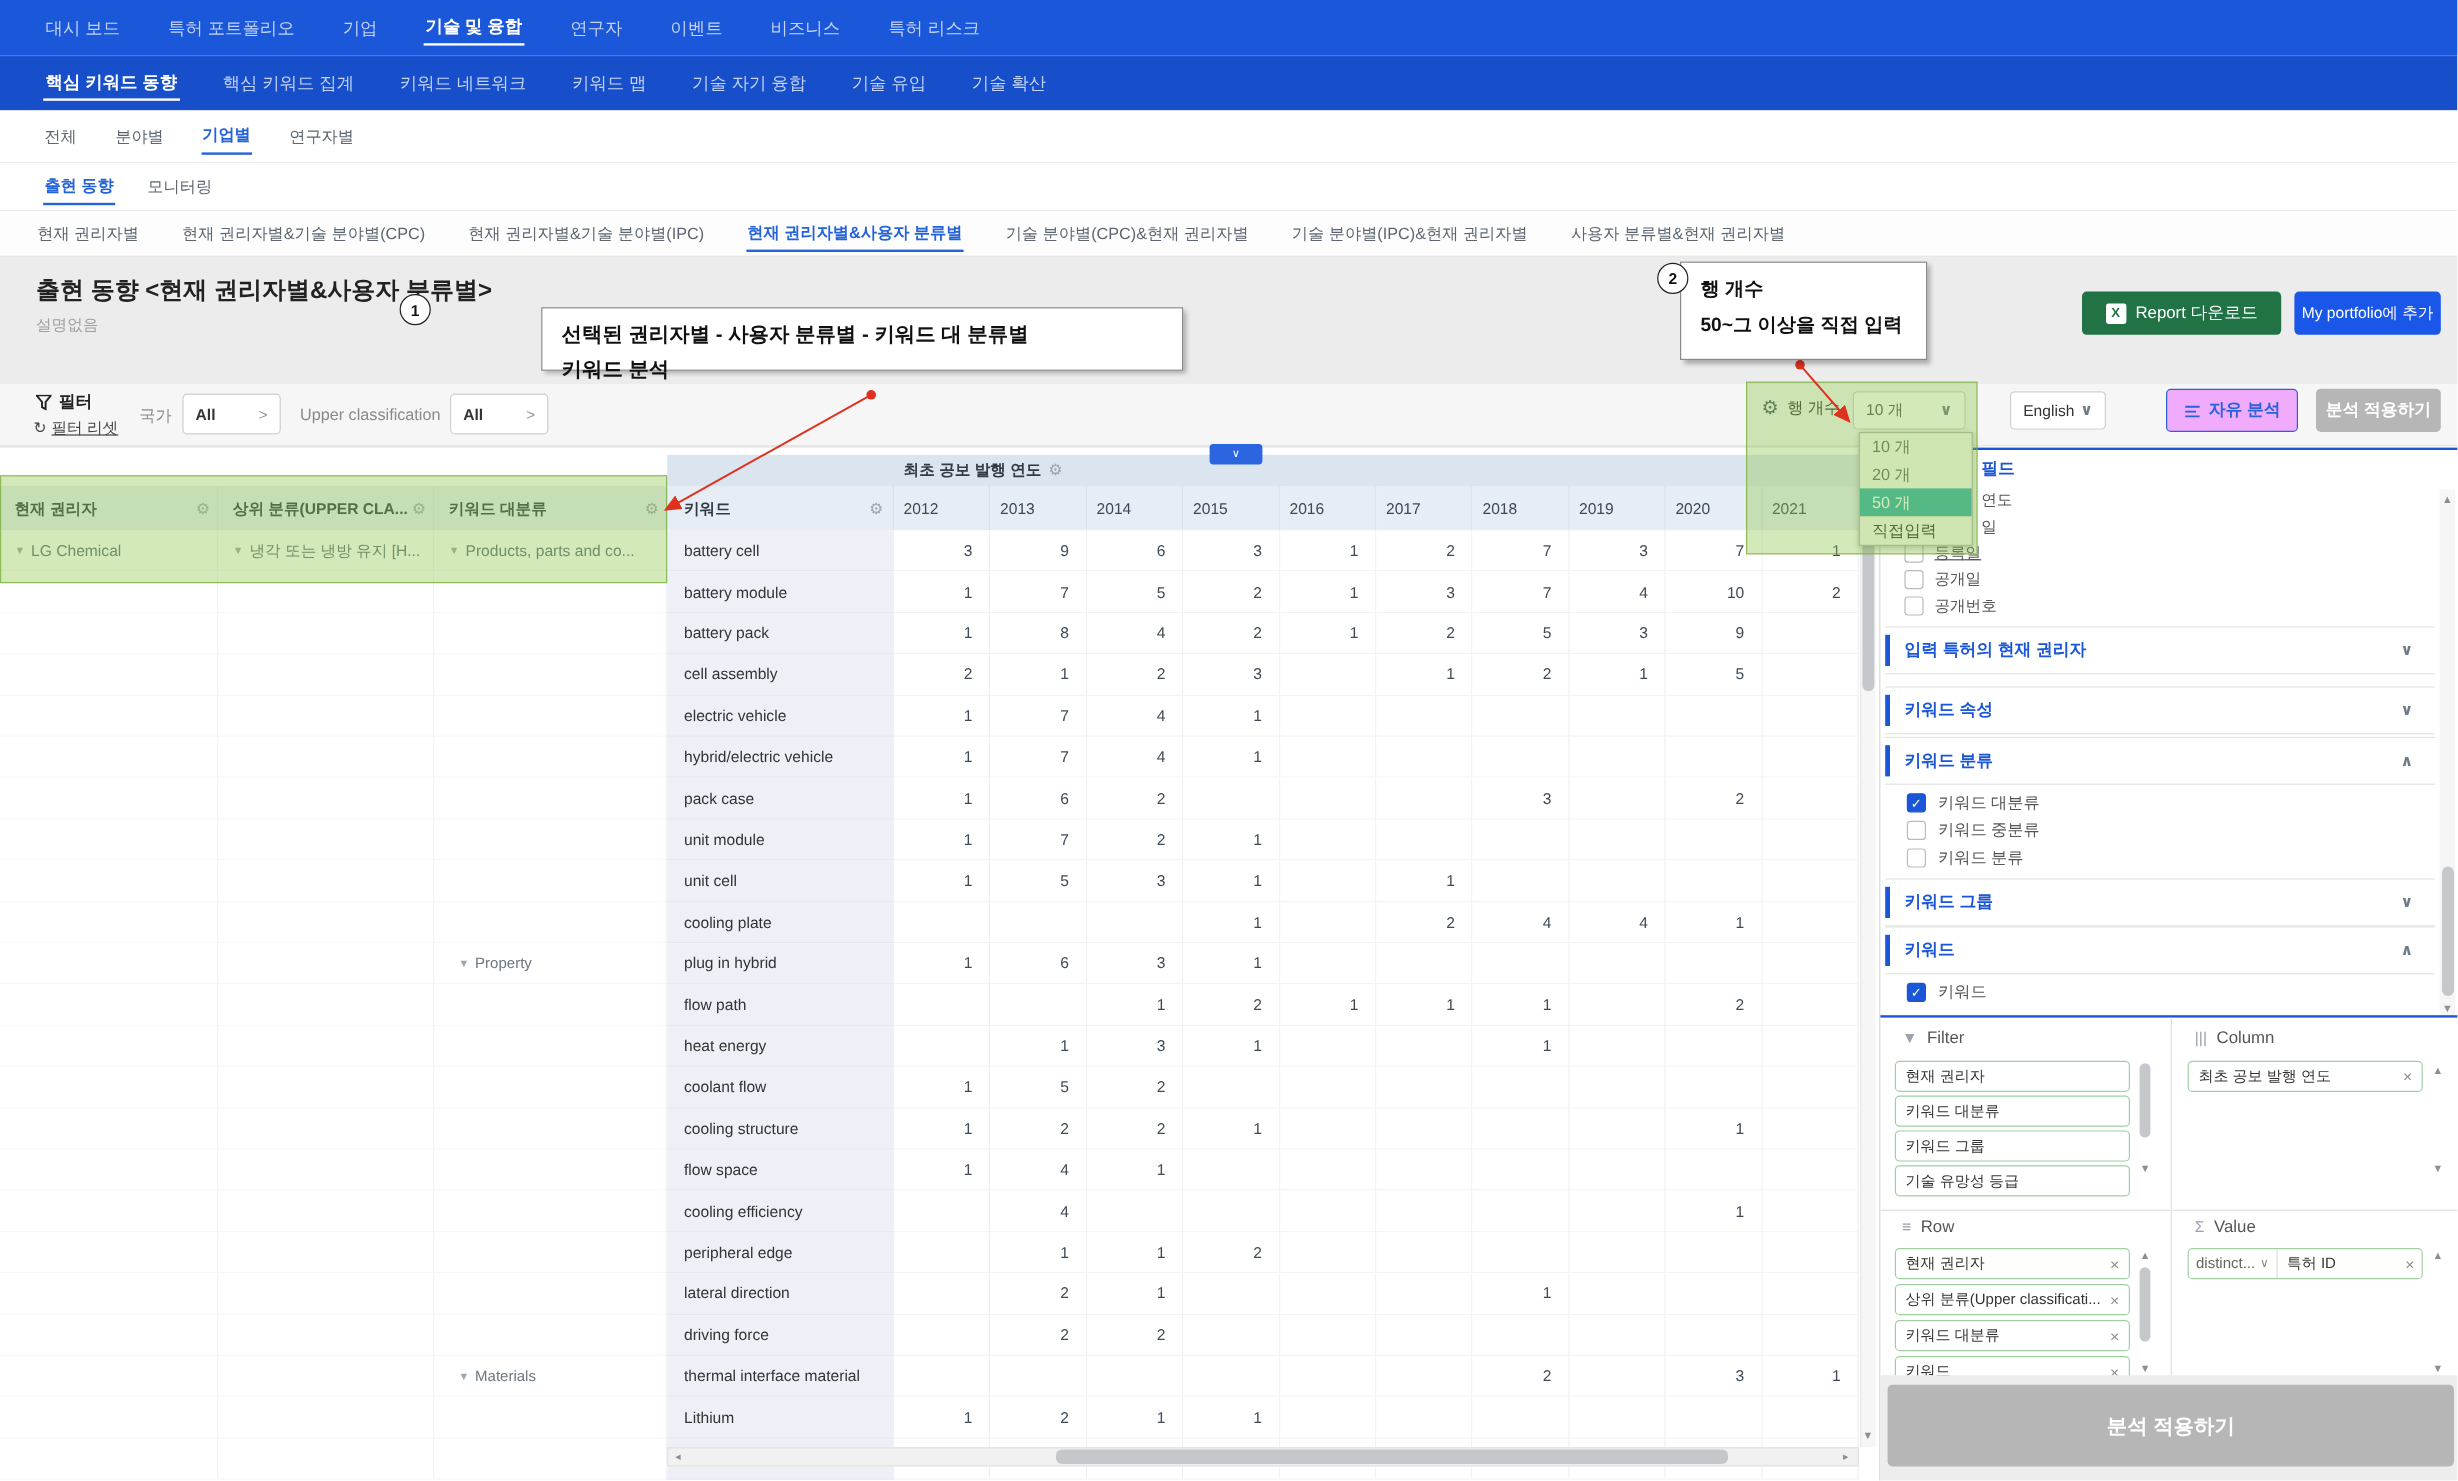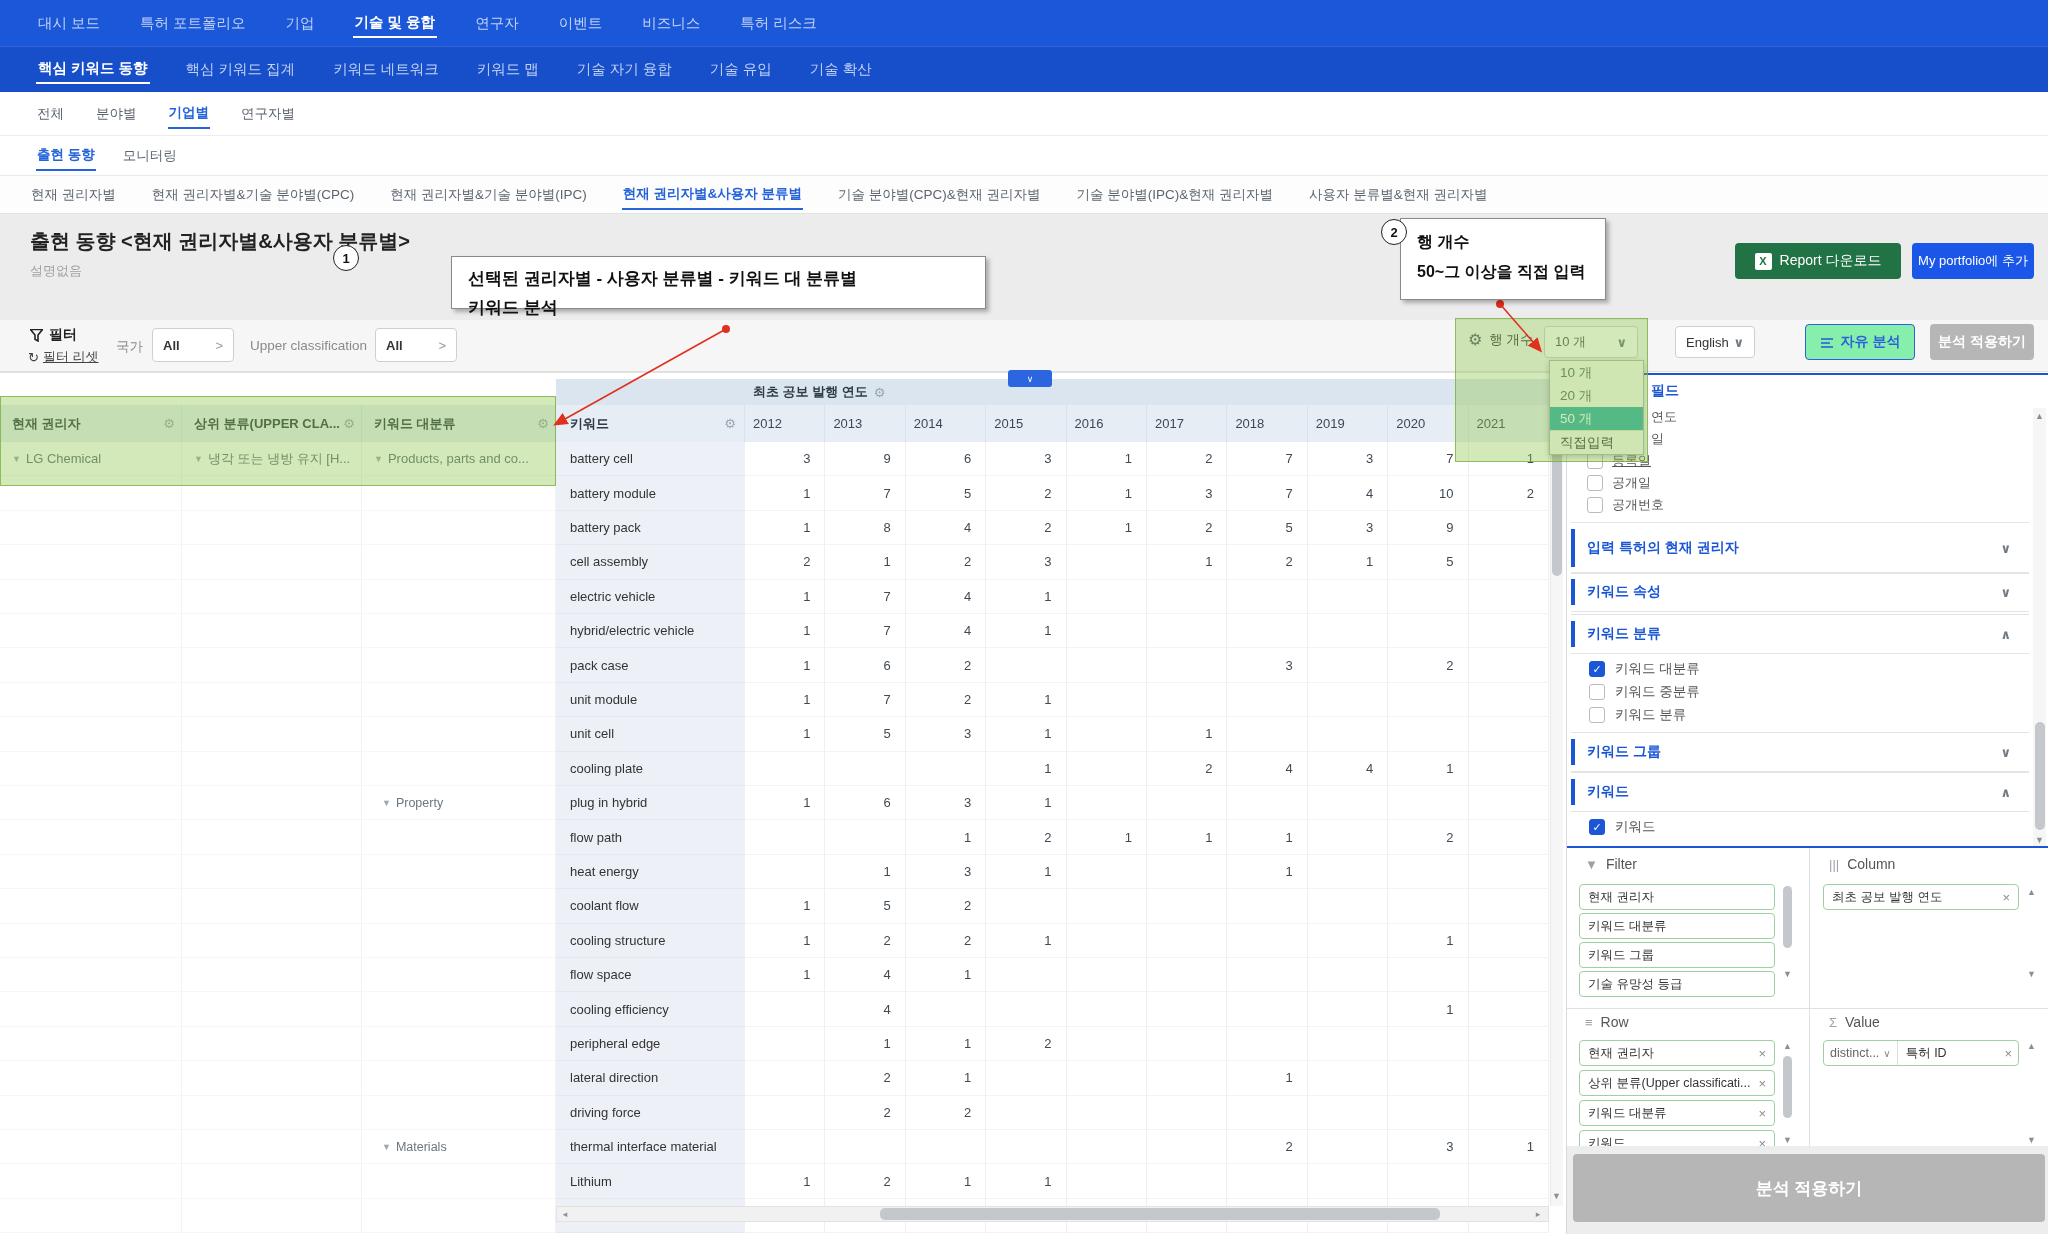--- a/index.html
+++ b/index.html
@@ -129,21 +129,21 @@
     <span style="color:#333;font-size:13.5px;">행 개수</span>
   </div>
   <div class="abs selectbox" style="left:1544px;top:326px;width:94px;height:32px;">
     <span>10 개</span>
     <span class="chev">∨</span>
   </div>
   <div class="abs selectbox" style="left:1675px;top:326px;width:80px;height:32px;">
     <span style="color:#333;">English</span>
     <span class="chev">∨</span>
   </div>
-  <div class="abs btn" style="left:1805px;top:324px;width:110px;height:36px;background:#86efac;border:1px solid #2b62d9;color:#2b62d9;font-weight:bold;gap:7px;">
+  <div class="abs btn" style="left:1805px;top:324px;width:110px;height:36px;background:#f0abfc;border:1px solid #2b62d9;color:#2b62d9;font-weight:bold;gap:7px;">
     <svg width="14" height="13" viewBox="0 0 14 13">
         <g stroke="#2b62d9" stroke-width="1.6">
           <line x1="1" y1="3" x2="13" y2="3"></line>
           <line x1="1" y1="7" x2="10" y2="7"></line>
           <line x1="1" y1="11" x2="13" y2="11"></line>
         </g>
       </svg>
     <span>자유 분석</span>
   </div>
   <div class="abs btn" style="left:1930px;top:324px;width:104px;height:36px;background:#b6b6b6;color:#fff;font-weight:bold;">
@@ -545,21 +545,21 @@
         <span style="color: rgb(85, 85, 85);">공개일</span>
       </div>
       <div class="abs" style="left: 20px; top: 124px; display: flex; align-items: center; gap: 9px;">
         <span class="cb"></span>
         <span style="color: rgb(85, 85, 85);">공개번호</span>
       </div>
       <div class="abs" style="left: 466px; top: 36px; width: 13px; height: 438px; background: rgb(246, 246, 246);"></div>
       <div class="abs sarr" style="left: 466px; top: 38px; width: 13px; height: 12px;">▲</div>
       <div class="abs scrth" style="left: 467.5px; top: 350px; width: 10px; height: 108px;"></div>
       <div class="abs sarr" style="left: 466px; top: 462px; width: 13px; height: 12px;">▼</div>
-      <div class="abs sect" style="left: 4px; top: 150px; width: 458px; height: 52px;">
+      <div class="abs sect" style="left: 4px; top: 150px; width: 458px; height: 40px;">
         <span class="sectbar"></span>
         <span class="secttitle">입력 특허의 현재 권리자</span>
         <span class="chev">∨</span>
       </div>
       <div class="abs sect" style="left: 4px; top: 200px; width: 458px; height: 40px;">
         <span class="sectbar"></span>
         <span class="secttitle">키워드 속성</span>
         <span class="chev">∨</span>
       </div>
       <div class="abs sect" style="left: 4px; top: 242px; width: 458px; height: 40px;">

